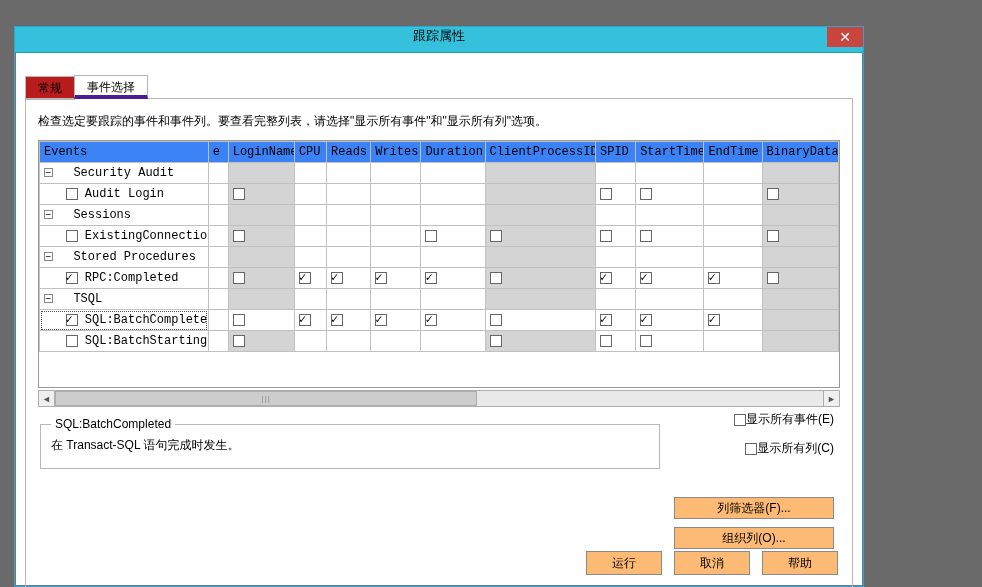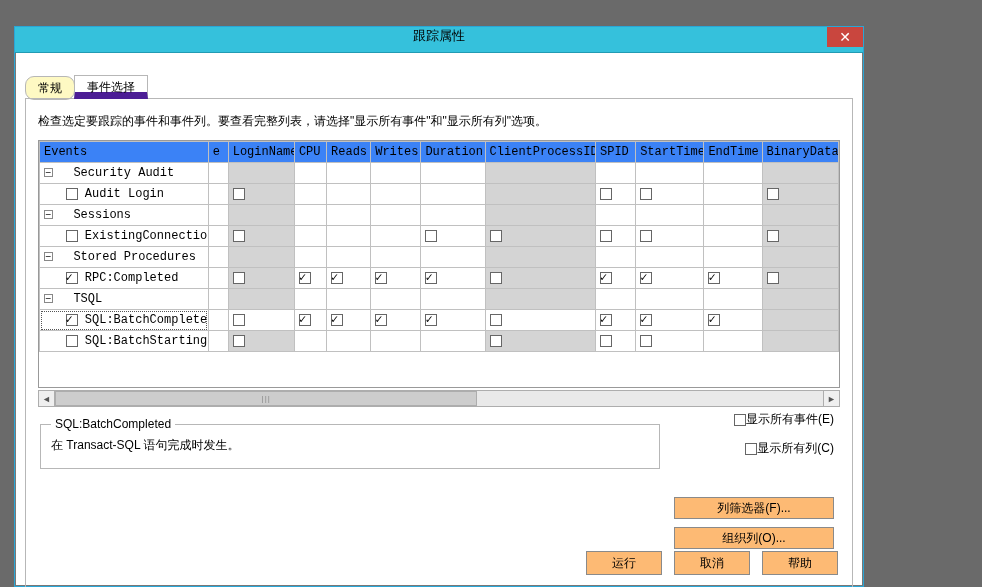--- a/index.html
+++ b/index.html
@@ -62,28 +62,27 @@
   }
   .tab {
     padding: 3px 12px;
     border: 1px solid #b7b7b7;
     background: #fff;
     margin-right: -1px;
     font-size: 12px;
     position: relative;
   }
   .tab.active {
-    border-bottom: 7px solid #4c1d95;
+    border-bottom: 4px solid #4c1d95;
     z-index: 2;
   }
   .tab.inactive {
-    background: #fef9c3;
+    background: #b91c1c;
     border-bottom: 1px solid #b7b7b7;
     top: 1px;
-    border-radius: 9px;
   }
   .tab-panel {
     border: 1px solid #b7b7b7;
     border-top: 1px solid #b7b7b7;
     margin-top: -1px;
     padding: 14px 12px 10px 12px;
     height: 494px;
     position: relative;
   }
   .instr {

